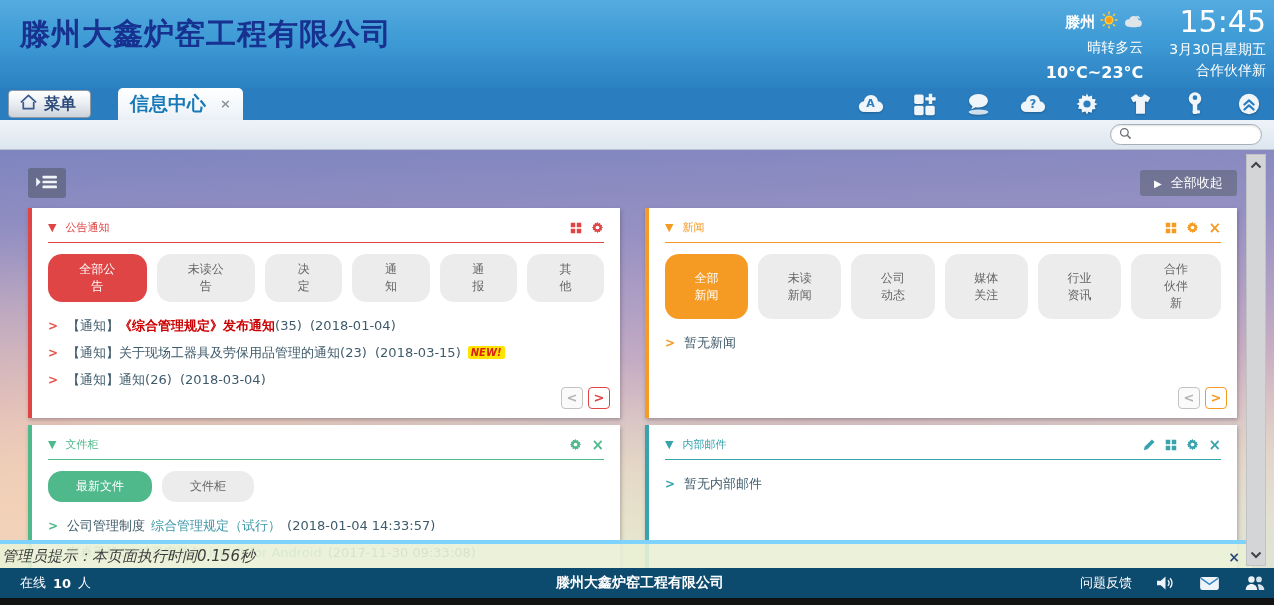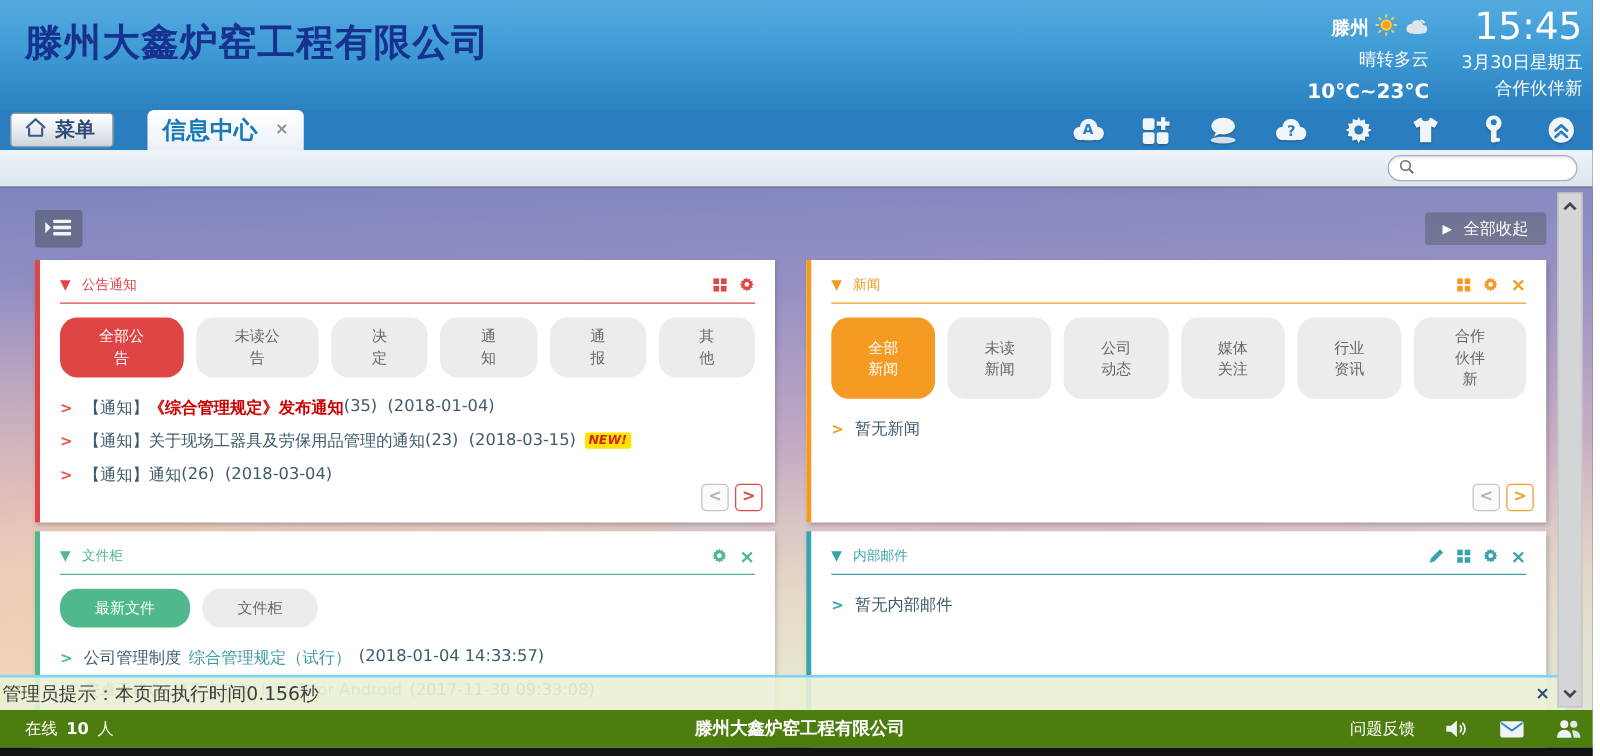--- a/index.html
+++ b/index.html
@@ -88,26 +88,26 @@
   #panel-files         { left:28px; top:275px; width:592px; height:240px; }
   #panel-mail          { left:645px; top:275px; width:592px; height:240px; }
 
   
   .scrollbar { position:absolute; right:8px; top:154px; width:20px; height:412px; background:#d4d5d6; border:1px solid #c2c3c4; z-index:35;
     display:flex; flex-direction:column; justify-content:space-between; align-items:center; padding:3px 0; }
   .sb-btn { width:16px; height:14px; display:flex; align-items:center; justify-content:center; cursor:pointer; }
 
   
   .toast { position:absolute; left:0; top:540px; width:1252px; height:28px; background:rgba(233,241,213,.9);
-    border-top:2px solid #7dd3fc; z-index:30; display:flex; align-items:center; }
+    border-top:4px solid #7dd3fc; z-index:30; display:flex; align-items:center;font-style:italic; }
   .toast-text { font-size:15px; color:#3c3c3c; margin-left:2px; }
   .toast-close { position:absolute; right:12px; top:5px; color:#2e4b7a; font-size:14px; font-weight:bold; cursor:pointer; }
 
   
-  .footer { position:absolute; left:0; top:568px; width:1280px; height:30px; background:#4d7c0f; z-index:40; color:#fff; }
+  .footer { position:absolute; left:0; top:568px; width:1280px; height:30px; background:#0c4a6e; z-index:40; color:#fff; }
   .online { position:absolute; left:20px; top:0; height:30px; display:flex; align-items:center; gap:7px; font-size:13px; }
   .online b { font-size:13px; }
   .footer-company { position:absolute; left:0; right:0; top:0; height:30px; display:flex; align-items:center; justify-content:center;
     font-size:14px; font-weight:bold; }
   .footer-right { position:absolute; right:14px; top:0; height:30px; display:flex; align-items:center; gap:24px; }
   .feedback { font-size:13px; cursor:pointer; }
   .ft-icon { display:flex; align-items:center; cursor:pointer; }
   .bottomstrip { position:absolute; left:0; top:598px; width:1280px; height:7px; background:#101311; }
 </style>
 </head>

